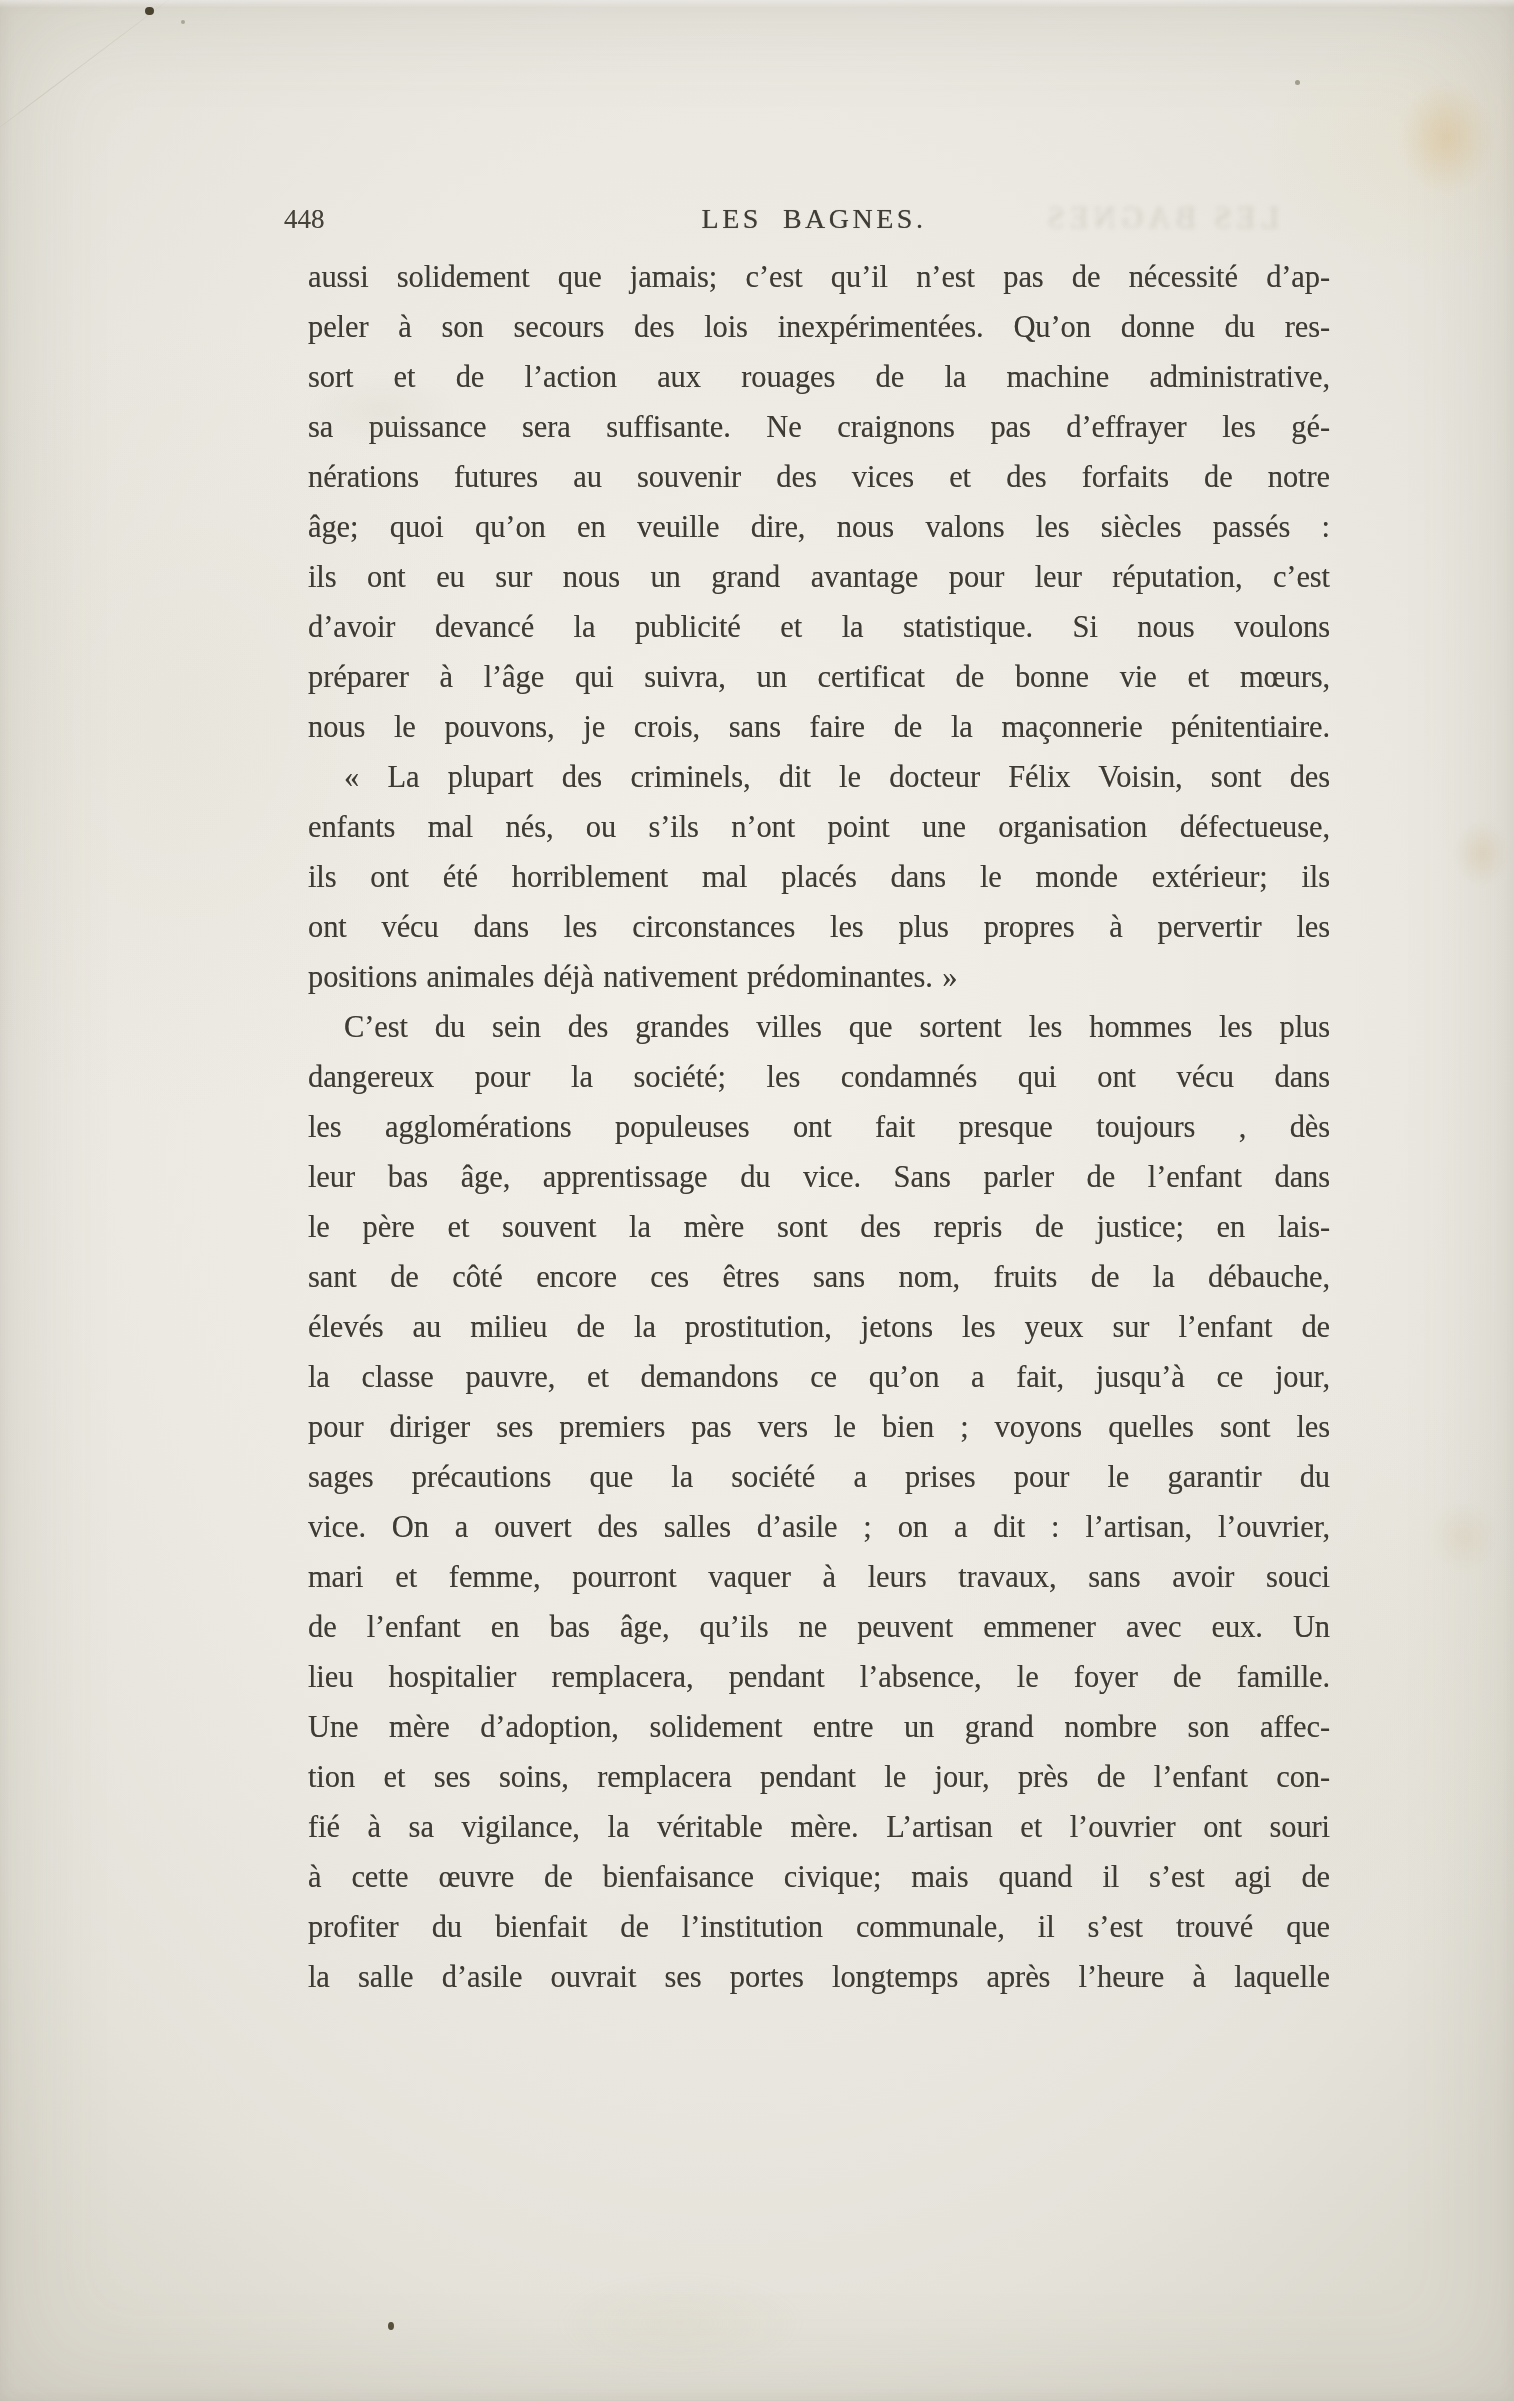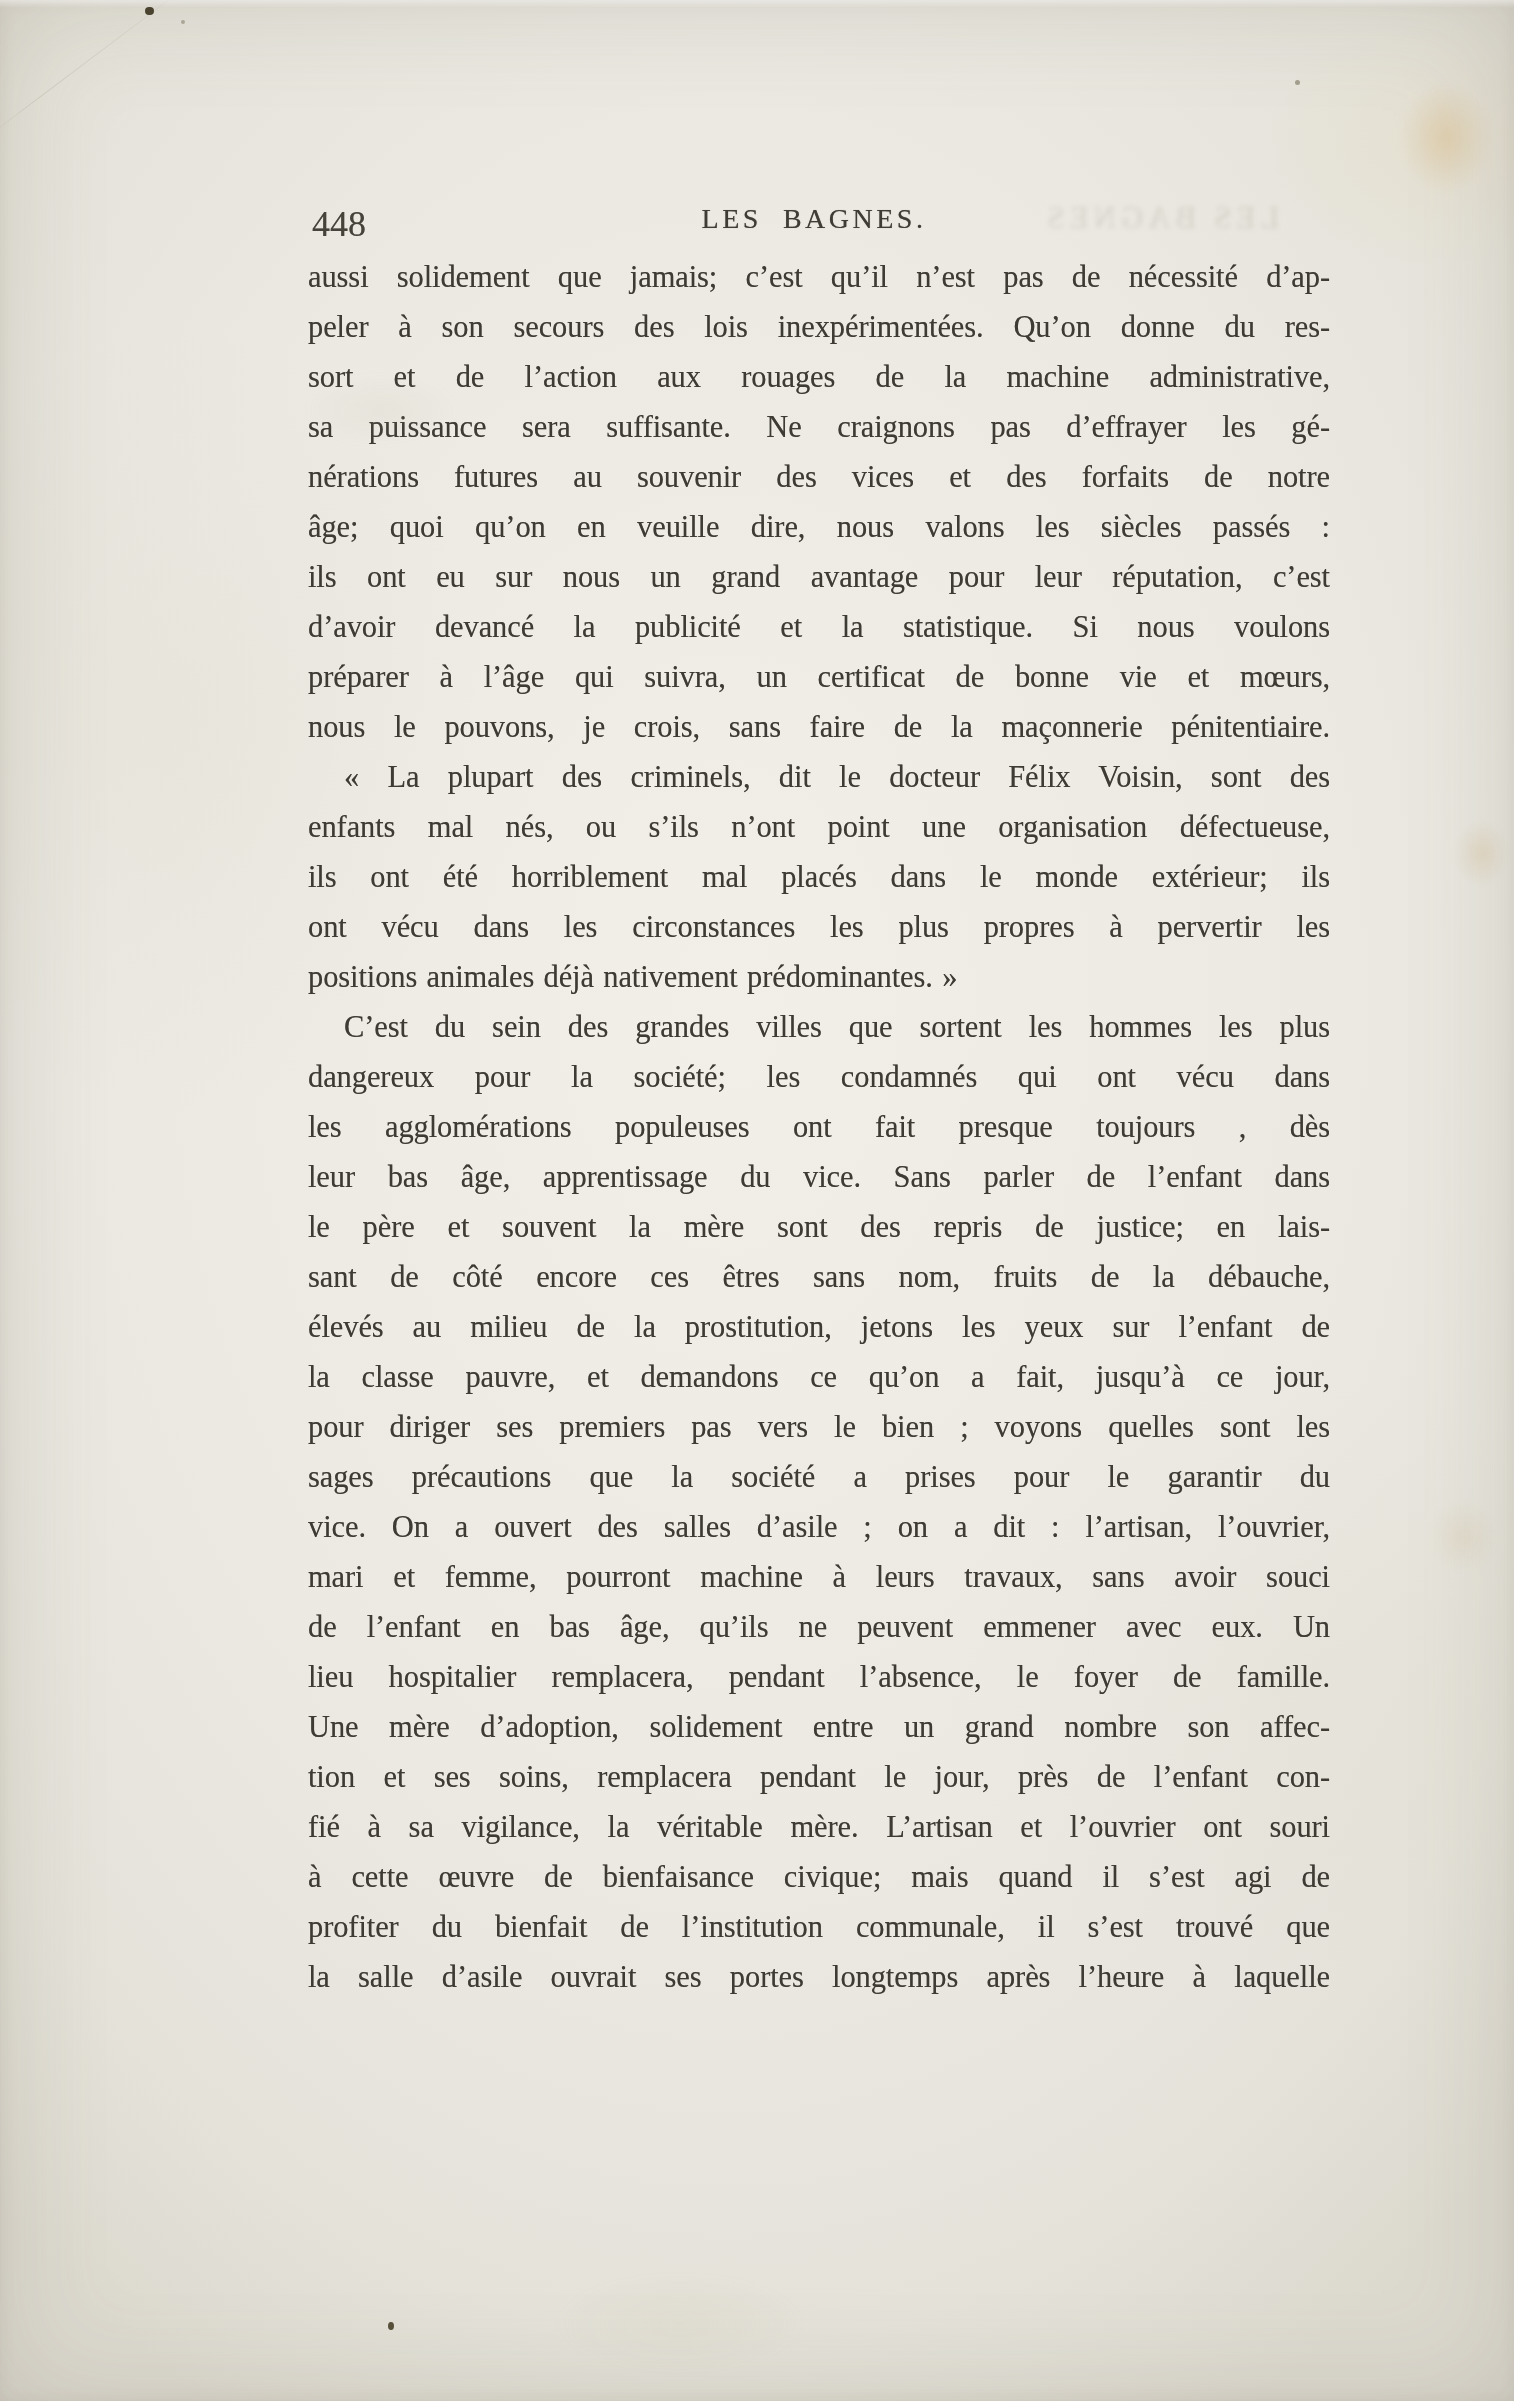--- a/index.html
+++ b/index.html
@@ -20,22 +20,22 @@
   .top-edge{
     position:absolute;left:0;top:0;width:100%;height:8.2px;
     background:linear-gradient(180deg, rgba(255,255,255,0.45), rgba(255,255,255,0));
   }
   .crease{
     position:absolute;left:-17.6px;top:140px;width:252px;height:1.2px;
     background:linear-gradient(90deg, rgba(135,125,103,0), rgba(135,125,103,0.20) 30%, rgba(135,125,103,0.12) 70%, rgba(135,125,103,0));
     transform:rotate(-37deg);transform-origin:left top;
   }
   .pagenum{
-    position:absolute;left:312px;top:206px;
-    font-size:36px;line-height:1;color:#45433a;
+    position:absolute;left:284px;top:206px;
+    font-size:27px;line-height:1;color:#45433a;
     text-shadow:0 0 0.6px rgba(69,67,58,0.55);
   }
   .running-title{
     position:absolute;left:814px;top:205px;transform:translateX(-50%);
     font-size:28px;line-height:1;letter-spacing:3.5px;word-spacing:10.6px;
     color:#3e3c34;text-shadow:0 0 0.7px rgba(62,60,52,0.6);
     white-space:nowrap;
   }
   .ghost-title{
     position:absolute;left:915px;top:203px;width:364px;
@@ -107,21 +107,21 @@
     <div class="line">dangereux pour la société; les condamnés qui ont vécu dans</div>
     <div class="line">les agglomérations populeuses ont fait presque toujours , dès</div>
     <div class="line">leur bas âge, apprentissage du vice. Sans parler de l’enfant dans</div>
     <div class="line">le père et souvent la mère sont des repris de justice; en lais-</div>
     <div class="line">sant de côté encore ces êtres sans nom, fruits de la débauche,</div>
     <div class="line">élevés au milieu de la prostitution, jetons les yeux sur l’enfant de</div>
     <div class="line">la classe pauvre, et demandons ce qu’on a fait, jusqu’à ce jour,</div>
     <div class="line">pour diriger ses premiers pas vers le bien ; voyons quelles sont les</div>
     <div class="line">sages précautions que la société a prises pour le garantir du</div>
     <div class="line">vice. On a ouvert des salles d’asile ; on a dit : l’artisan, l’ouvrier,</div>
-    <div class="line">mari et femme, pourront machine à leurs travaux, sans avoir souci</div>
+    <div class="line">mari et femme, pourront vaquer à leurs travaux, sans avoir souci</div>
     <div class="line">de l’enfant en bas âge, qu’ils ne peuvent emmener avec eux. Un</div>
     <div class="line">lieu hospitalier remplacera, pendant l’absence, le foyer de famille.</div>
     <div class="line">Une mère d’adoption, solidement entre un grand nombre son affec-</div>
     <div class="line">tion et ses soins, remplacera pendant le jour, près de l’enfant con-</div>
     <div class="line">fié à sa vigilance, la véritable mère. L’artisan et l’ouvrier ont souri</div>
     <div class="line">à cette œuvre de bienfaisance civique; mais quand il s’est agi de</div>
     <div class="line">profiter du bienfait de l’institution communale, il s’est trouvé que</div>
     <div class="line">la salle d’asile ouvrait ses portes longtemps après l’heure à laquelle</div>
   </main>
 

